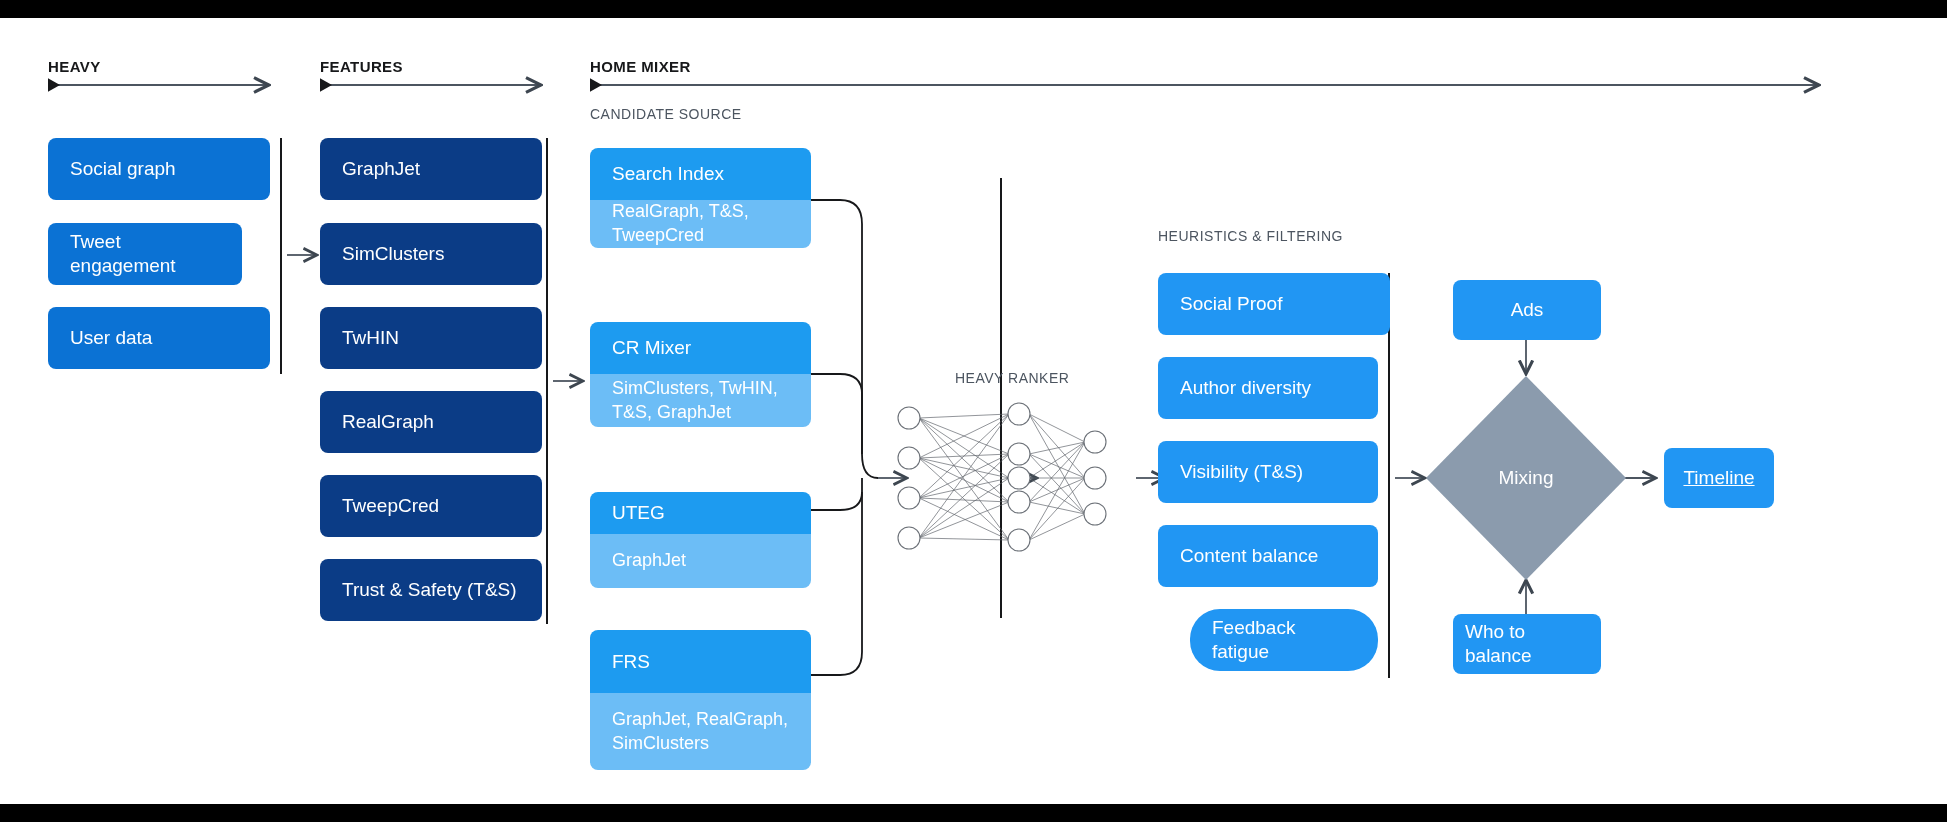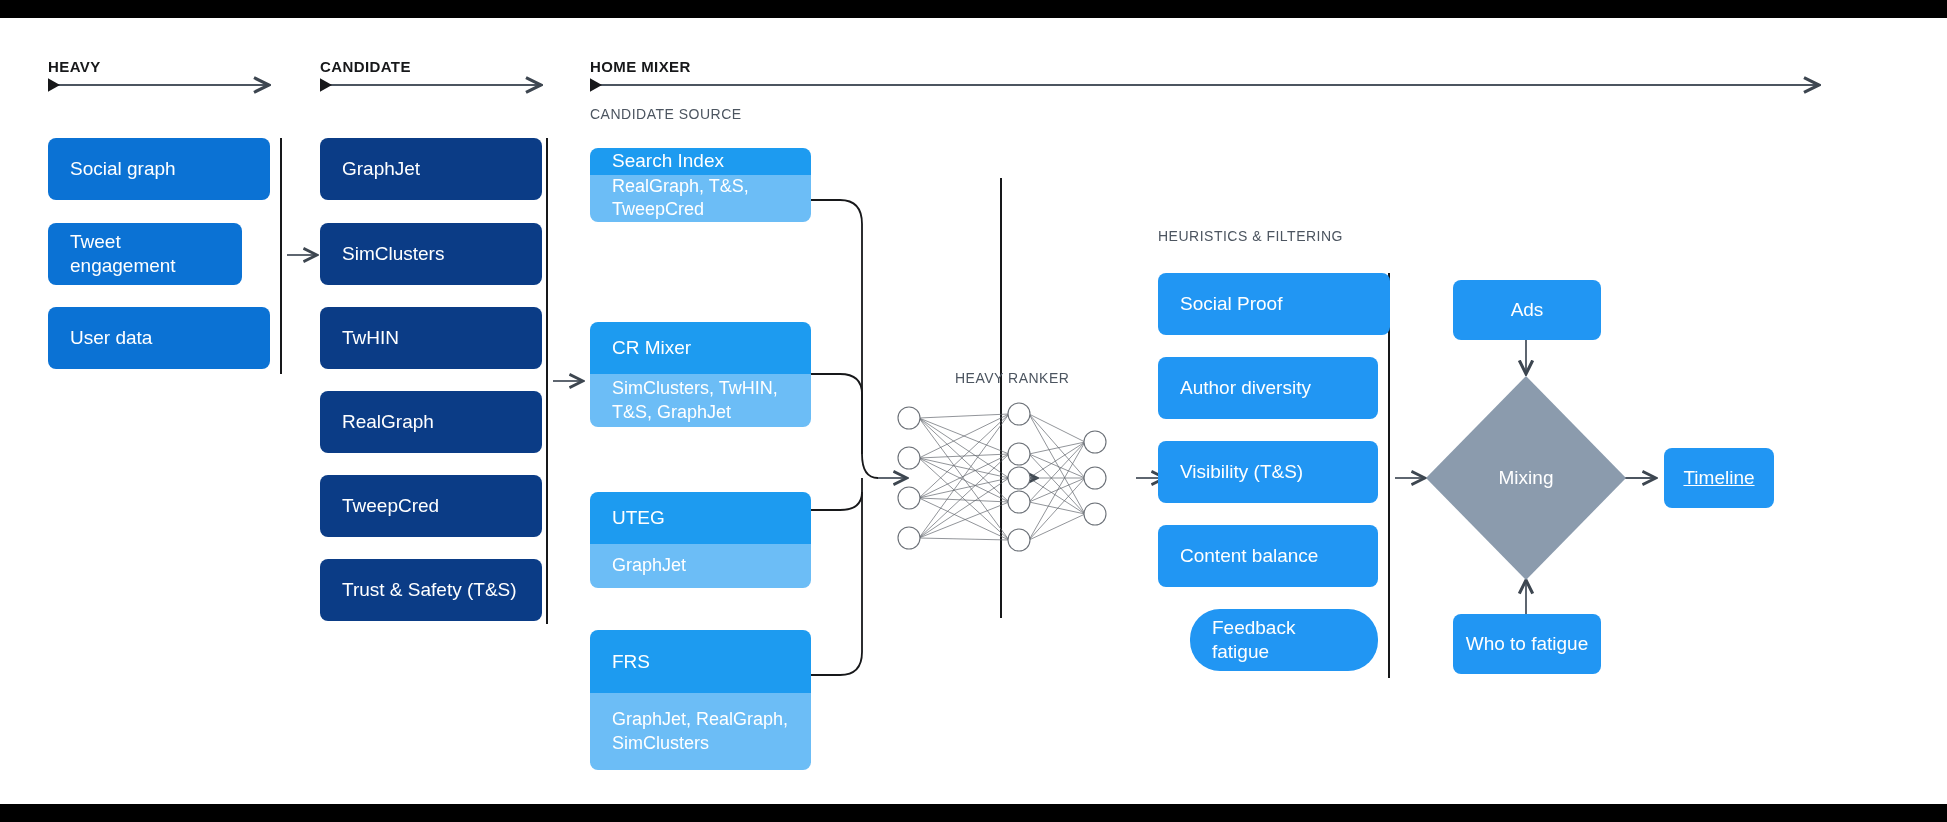--- a/index.html
+++ b/index.html
@@ -190,65 +190,65 @@
         <circle cx="1019" cy="460" r="11"></circle>
           <circle cx="1019" cy="484" r="11"></circle>
         <circle cx="1019" cy="522" r="11"></circle>
         <circle cx="1095" cy="424" r="11"></circle>
           <circle cx="1095" cy="460" r="11"></circle>
         <circle cx="1095" cy="496" r="11"></circle>
       </g>
     </svg>
 
     <div class="abs sec-label" style="left:48px; top:40px;">HEAVY</div>
-    <div class="abs sec-label" style="left:320px; top:40px;">CANDIDATE</div>
+    <div class="abs sec-label" style="left:320px; top:40px;">FEATURES</div>
     <div class="abs sec-label" style="left:590px; top:40px;">HOME MIXER</div>
     <div class="abs sub-label" style="left:590px; top:88px;">CANDIDATE SOURCE</div>
     <div class="abs sub-label" style="left:1158px; top:210px;">HEURISTICS &amp; FILTERING</div>
     <div class="abs sub-label" style="left:955px; top:352px;">HEAVY RANKER</div>
 
     <div class="abs box data" style="left:48px; top:120px; width:222px; height:62px;">Social graph</div>
     <div class="abs box data" style="left:48px; top:205px; width:194px; height:62px;">Tweet engagement</div>
     <div class="abs box data" style="left:48px; top:289px; width:222px; height:62px;">User data</div>
 
     <div class="abs box feature" style="left:320px; top:120px; width:222px; height:62px;">GraphJet</div>
     <div class="abs box feature" style="left:320px; top:205px; width:222px; height:62px;">SimClusters</div>
     <div class="abs box feature" style="left:320px; top:289px; width:222px; height:62px;">TwHIN</div>
     <div class="abs box feature" style="left:320px; top:373px; width:222px; height:62px;">RealGraph</div>
     <div class="abs box feature" style="left:320px; top:457px; width:222px; height:62px;">TweepCred</div>
     <div class="abs box feature" style="left:320px; top:541px; width:222px; height:62px;">Trust &amp; Safety (T&amp;S)</div>
 
-    <div class="abs cs-card" style="left:590px; top:130px; width:221px; height:74px;">
+    <div class="abs cs-card" style="left:590px; top:130px; width:221px; height:100px;">
       <div class="cs-top" style="height:52px;">Search Index</div>
       <div class="cs-bot">RealGraph, T&amp;S,
 TweepCred</div>
     </div>
 
     <div class="abs cs-card" style="left:590px; top:304px; width:221px; height:105px;">
       <div class="cs-top" style="height:52px;">CR Mixer</div>
       <div class="cs-bot">SimClusters, TwHIN,
 T&amp;S, GraphJet</div>
     </div>
 
     <div class="abs cs-card" style="left:590px; top:474px; width:221px; height:96px;">
-      <div class="cs-top" style="height:52px;">UTEG</div>
+      <div class="cs-top" style="height:42px;">UTEG</div>
       <div class="cs-bot">GraphJet</div>
     </div>
 
     <div class="abs cs-card" style="left:590px; top:612px; width:221px; height:140px;">
       <div class="cs-top" style="height:63px;">FRS</div>
       <div class="cs-bot">GraphJet, RealGraph,
 SimClusters</div>
     </div>
 
     <div class="abs box heur" style="left:1158px; top:255px; width:232px; height:62px;">Social Proof</div>
     <div class="abs box heur" style="left:1158px; top:339px; width:220px; height:62px;">Author diversity</div>
     <div class="abs box heur" style="left:1158px; top:423px; width:220px; height:62px;">Visibility (T&amp;S)</div>
     <div class="abs box heur" style="left:1158px; top:507px; width:220px; height:62px;">Content balance</div>
     <div class="abs box heur" style="left:1190px; top:591px; width:188px; height:62px;border-radius:30px;">Feedback fatigue</div>
 
     <div class="abs box out" style="left:1453px; top:262px; width:148px; height:60px;">Ads</div>
-    <div class="abs box out" style="left:1453px; top:596px; width:148px; height:60px;">Who to fatigue</div>
+    <div class="abs box out" style="left:1453px; top:596px; width:148px; height:60px;">Who to balance</div>
     <div class="diamond-label" style="left:1426px; top:449px; width:200px; text-align:center;">Mixing</div>
     <div class="abs box out" style="left:1664px; top:430px; width:110px; height:60px;text-decoration:underline;">Timeline</div>
 
   </div>
 </div>
 
 </body></html>

